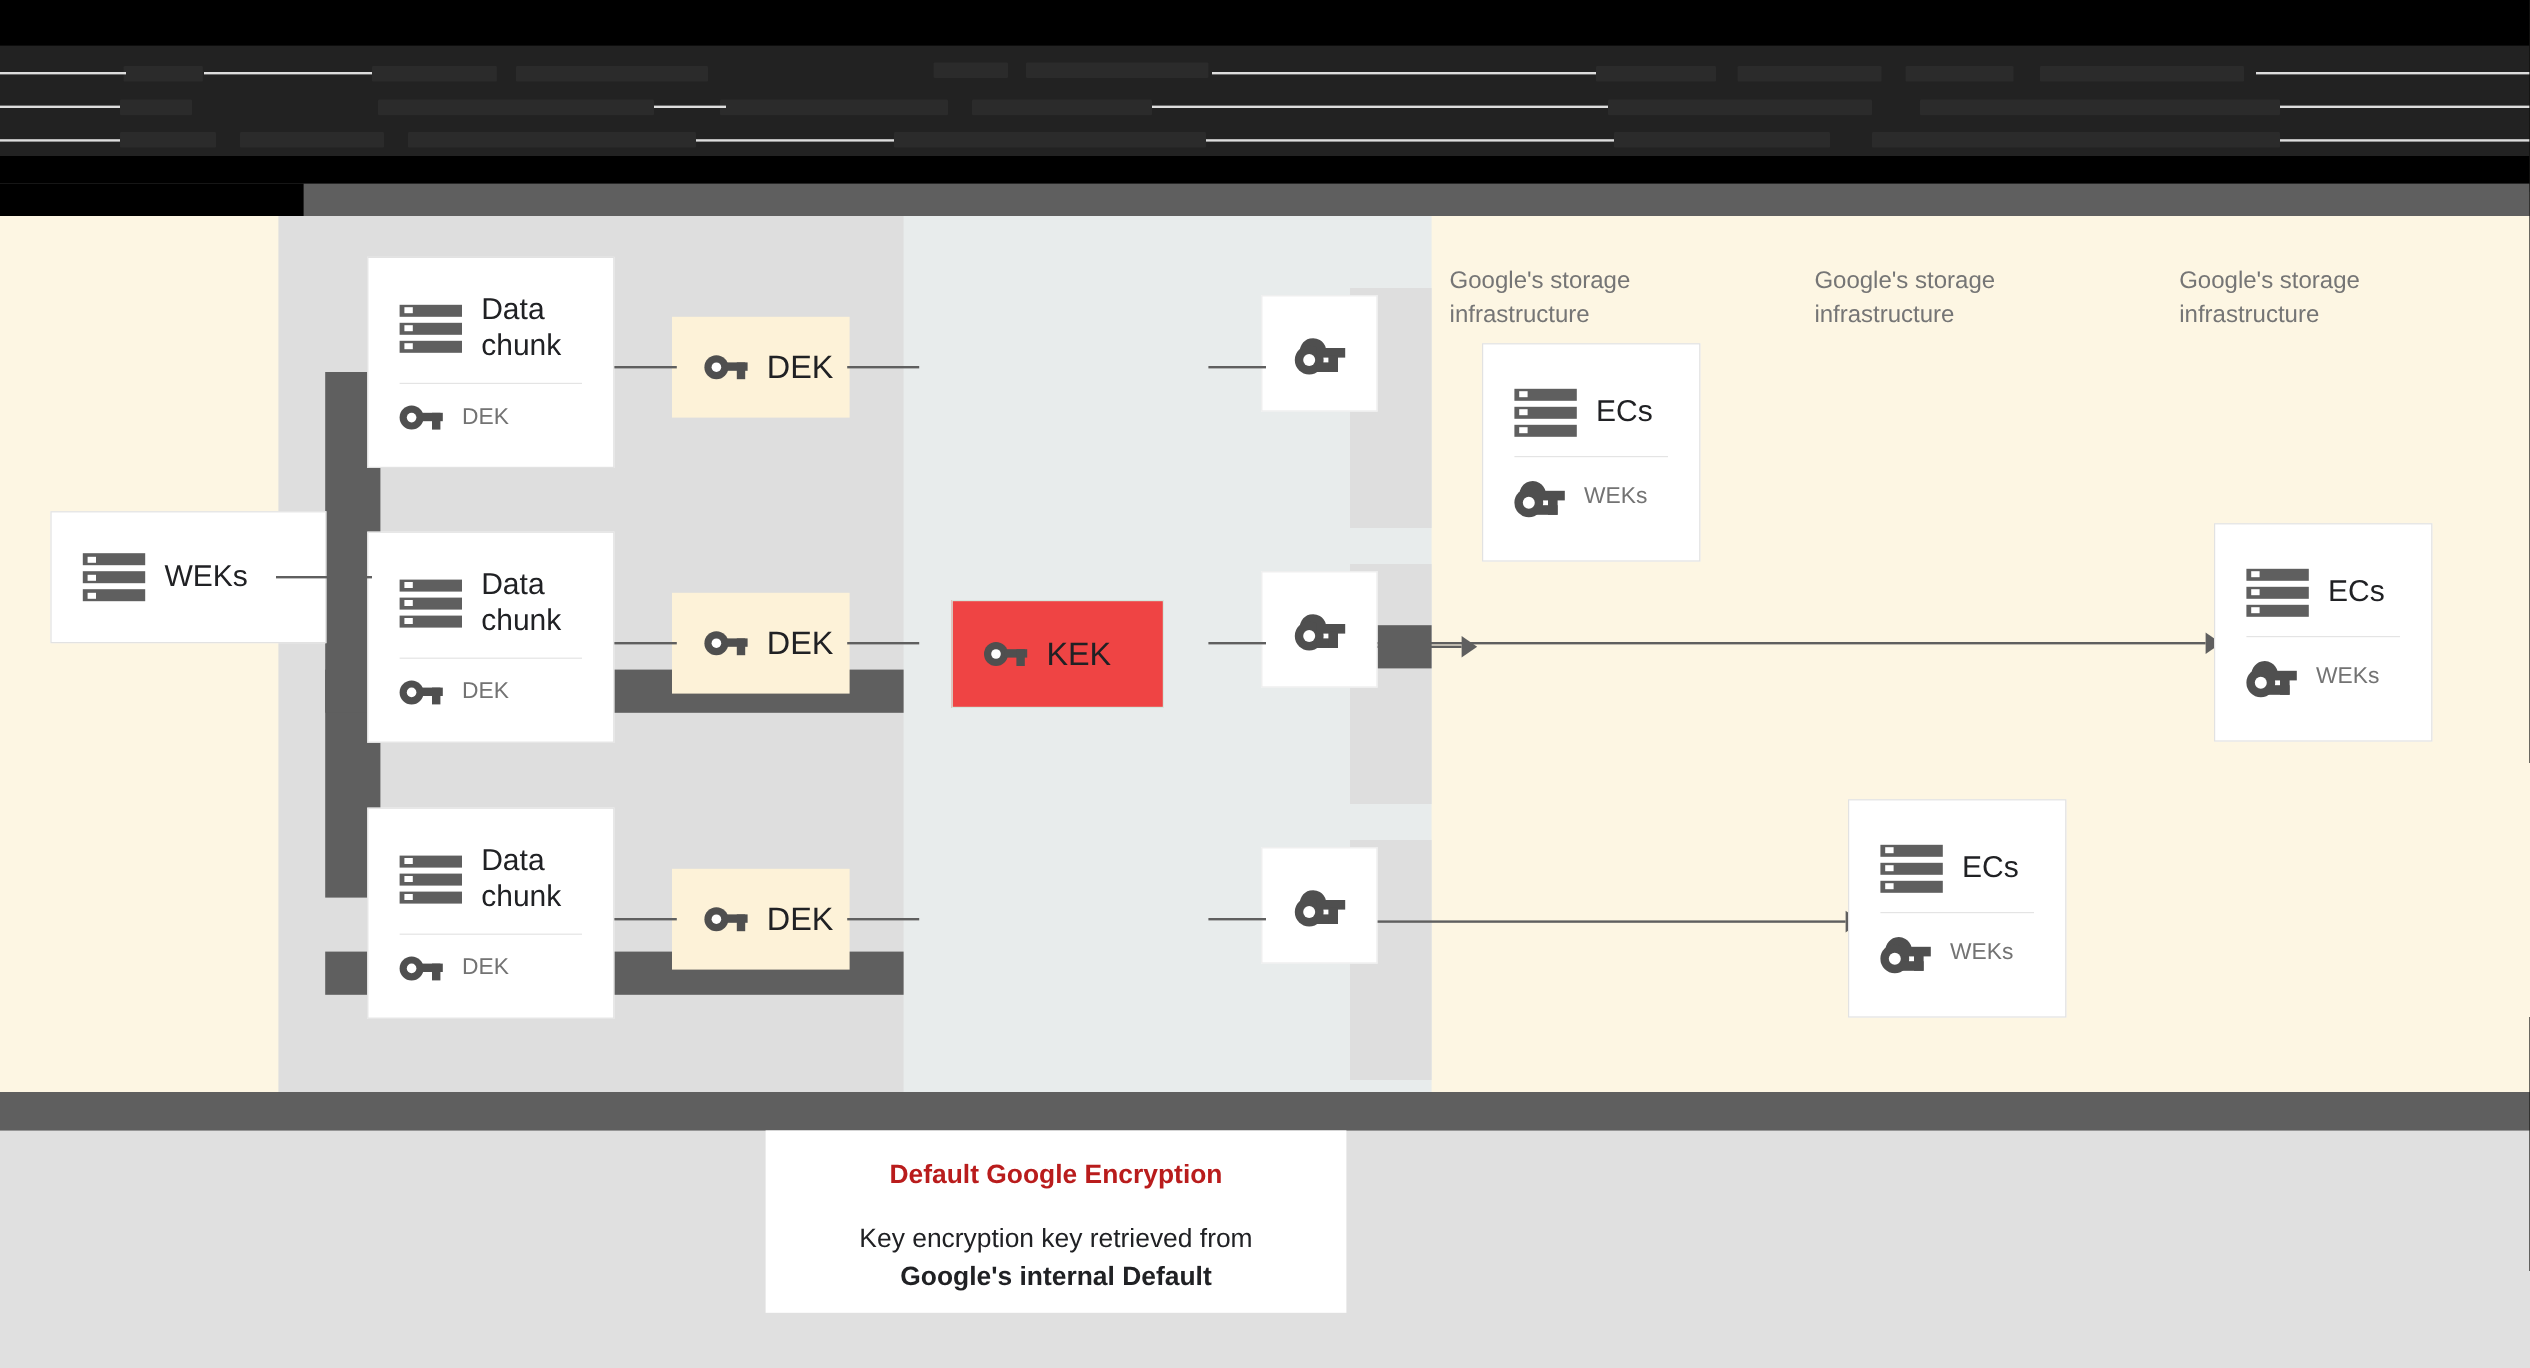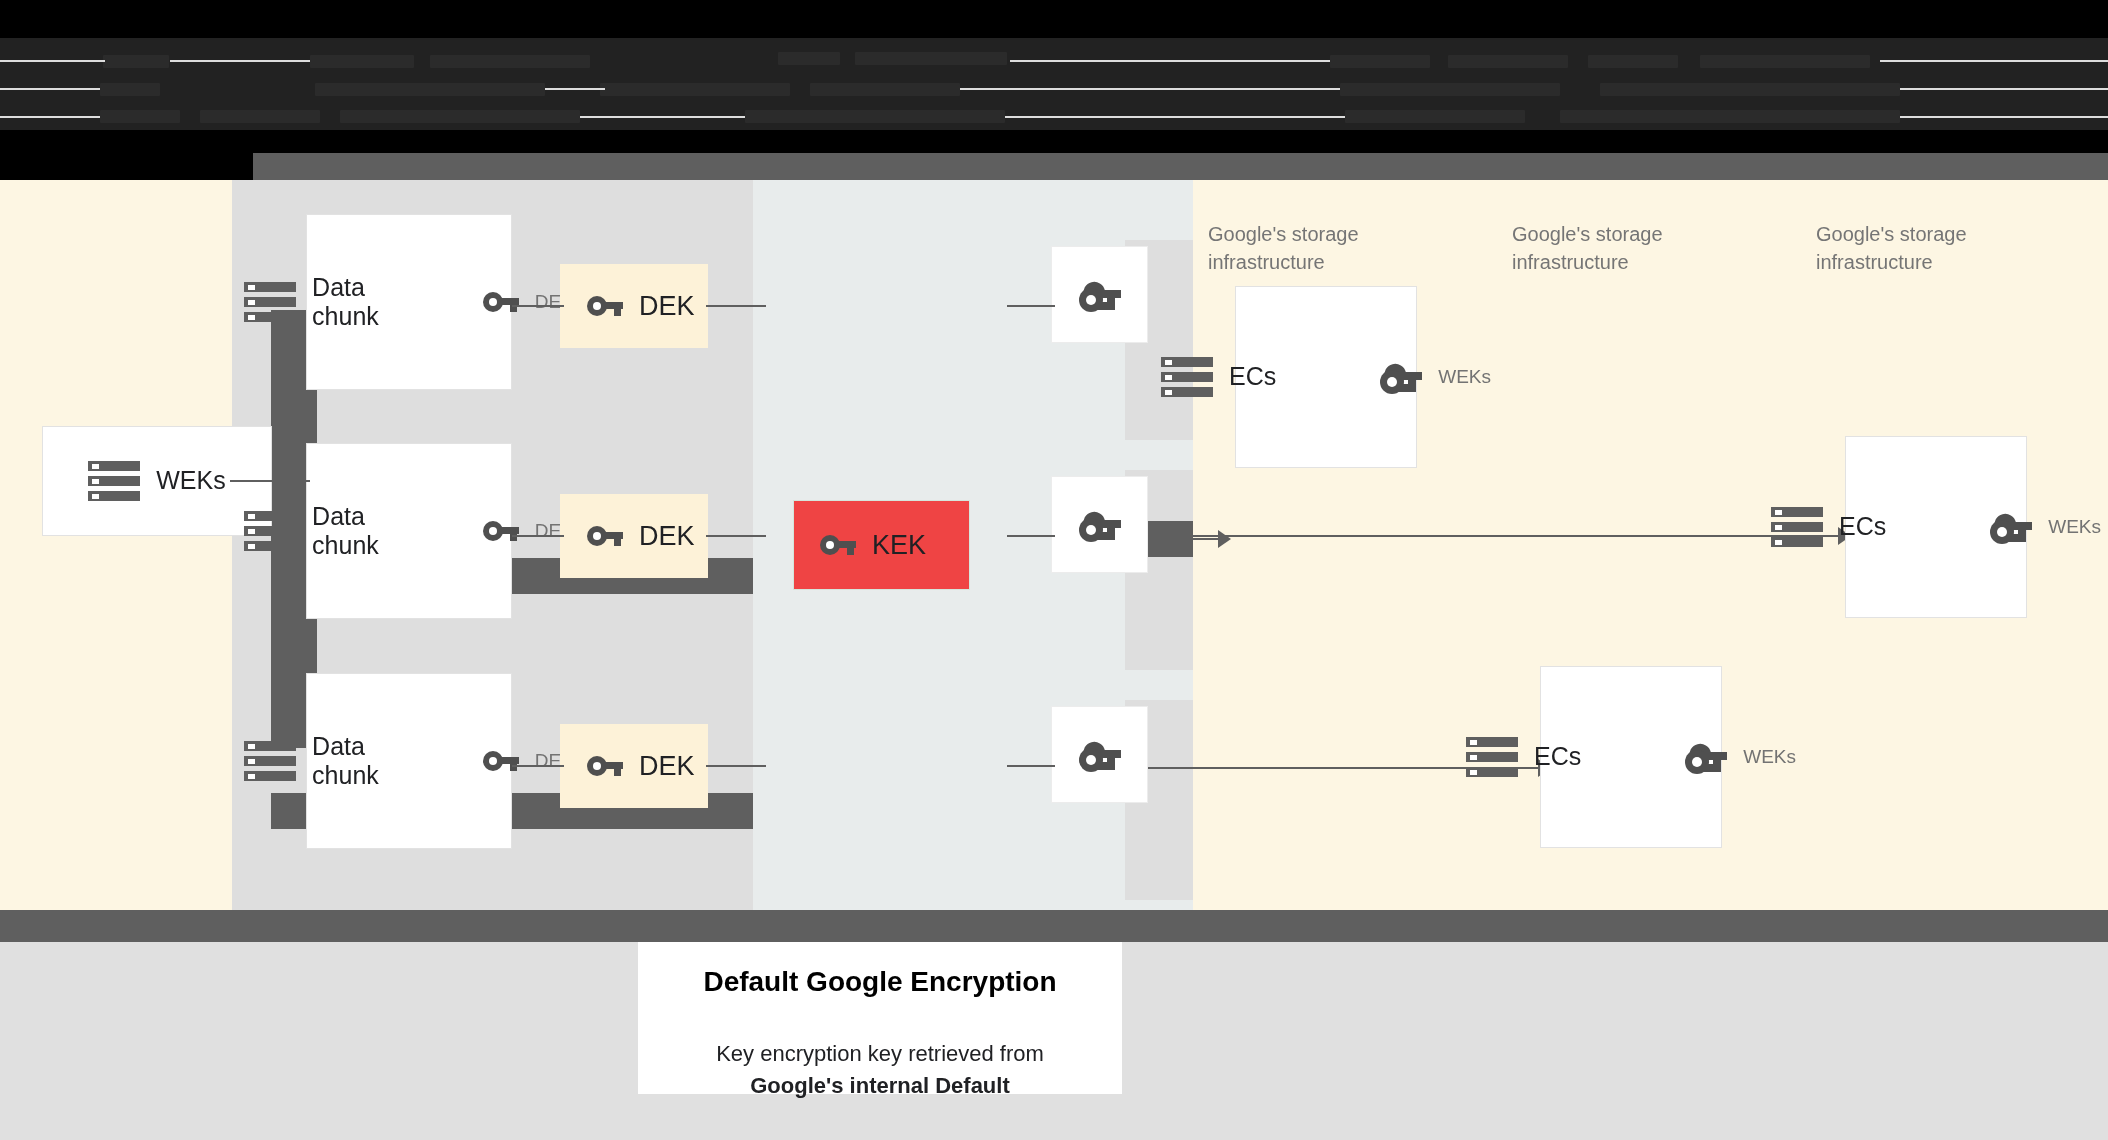--- a/index.html
+++ b/index.html
@@ -23,21 +23,21 @@
   .canvas{ position:absolute; left:0; top:180px; width:2108px; height:730px; background:#fdf6e3; }
   .col-grey{ position:absolute; top:0; height:730px; background:#e8ecec; }
   .col-lightgrey{ position:absolute; background:#dedede; }
 
   
   .ribbon{ position:absolute; background:#5f5f5f; }
 
   
   .card{
     position:absolute; background:#fff; border:1px solid #e2e2e2;
-    display:flex; flex-direction:row; justify-content:center;
+    display:flex; flex-direction:column; justify-content:center;
   }
   .card-row{ display:flex; align-items:center; gap:16px; padding:0 26px; }
   .card-title{ font-size:25px; color:#202124; line-height:1.17; }
   .card-divider{ height:1px; background:#e4e4e4; margin:16px 26px; }
   .card-sub{ font-size:19px; color:#737373; }
 
   
   .svr{ width:52px; height:40px; display:flex; flex-direction:column; justify-content:space-between; flex:0 0 auto; }
   .svr i{ display:block; height:10px; background:#5f5f5f; position:relative; }
   .svr i::before{ content:""; position:absolute; left:4px; top:2.5px; width:7px; height:5px; background:#fff; }
@@ -80,22 +80,22 @@
   
   .infra{ position:absolute; font-size:20px; line-height:1.4; color:#757575; }
 
   
   .bottom-bar{ position:absolute; left:0; top:910px; width:2108px; height:32px; background:#5f5f5f; }
   .bottom-area{ position:absolute; left:0; top:942px; width:2108px; height:198px; background:#e0e0e0; }
   .caption{
     position:absolute; left:638px; top:942px; width:484px; height:152px;
     background:#fff; text-align:center; padding-top:24px;
   }
-  .caption .t1{ font-size:28px; font-weight:bold; color:#000000; }
-  .caption .t2{ font-size:22px; color:#202124; margin-top:40px; line-height:1.45; }
+  .caption .t1{ font-size:22px; font-weight:bold; color:#b91c1c; }
+  .caption .t2{ font-size:22px; color:#202124; margin-top:24px; line-height:1.45; }
   .caption .t2 b{ font-weight:bold; }
 </style>
 </head>
 <body>
 
 <div id="stage">
 
   <div class="top-strip">
     <div class="top-dark-band"></div>
 

